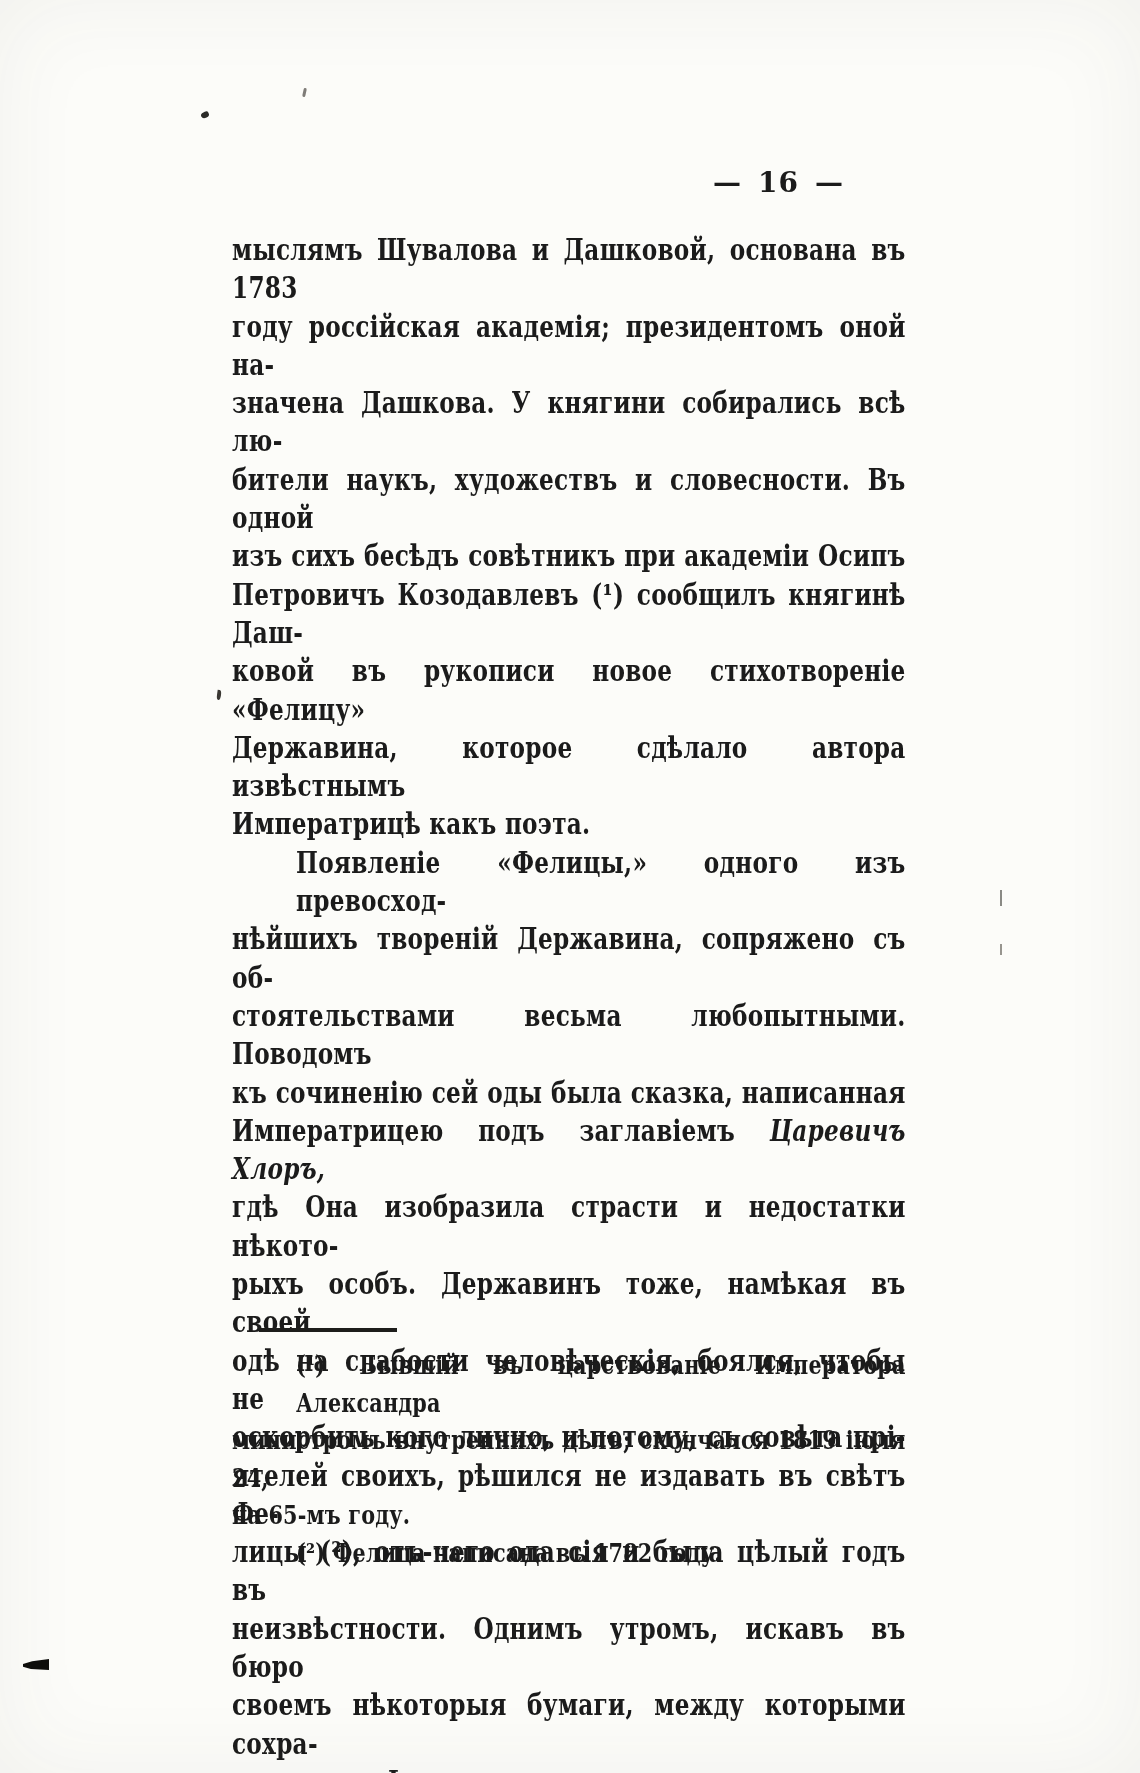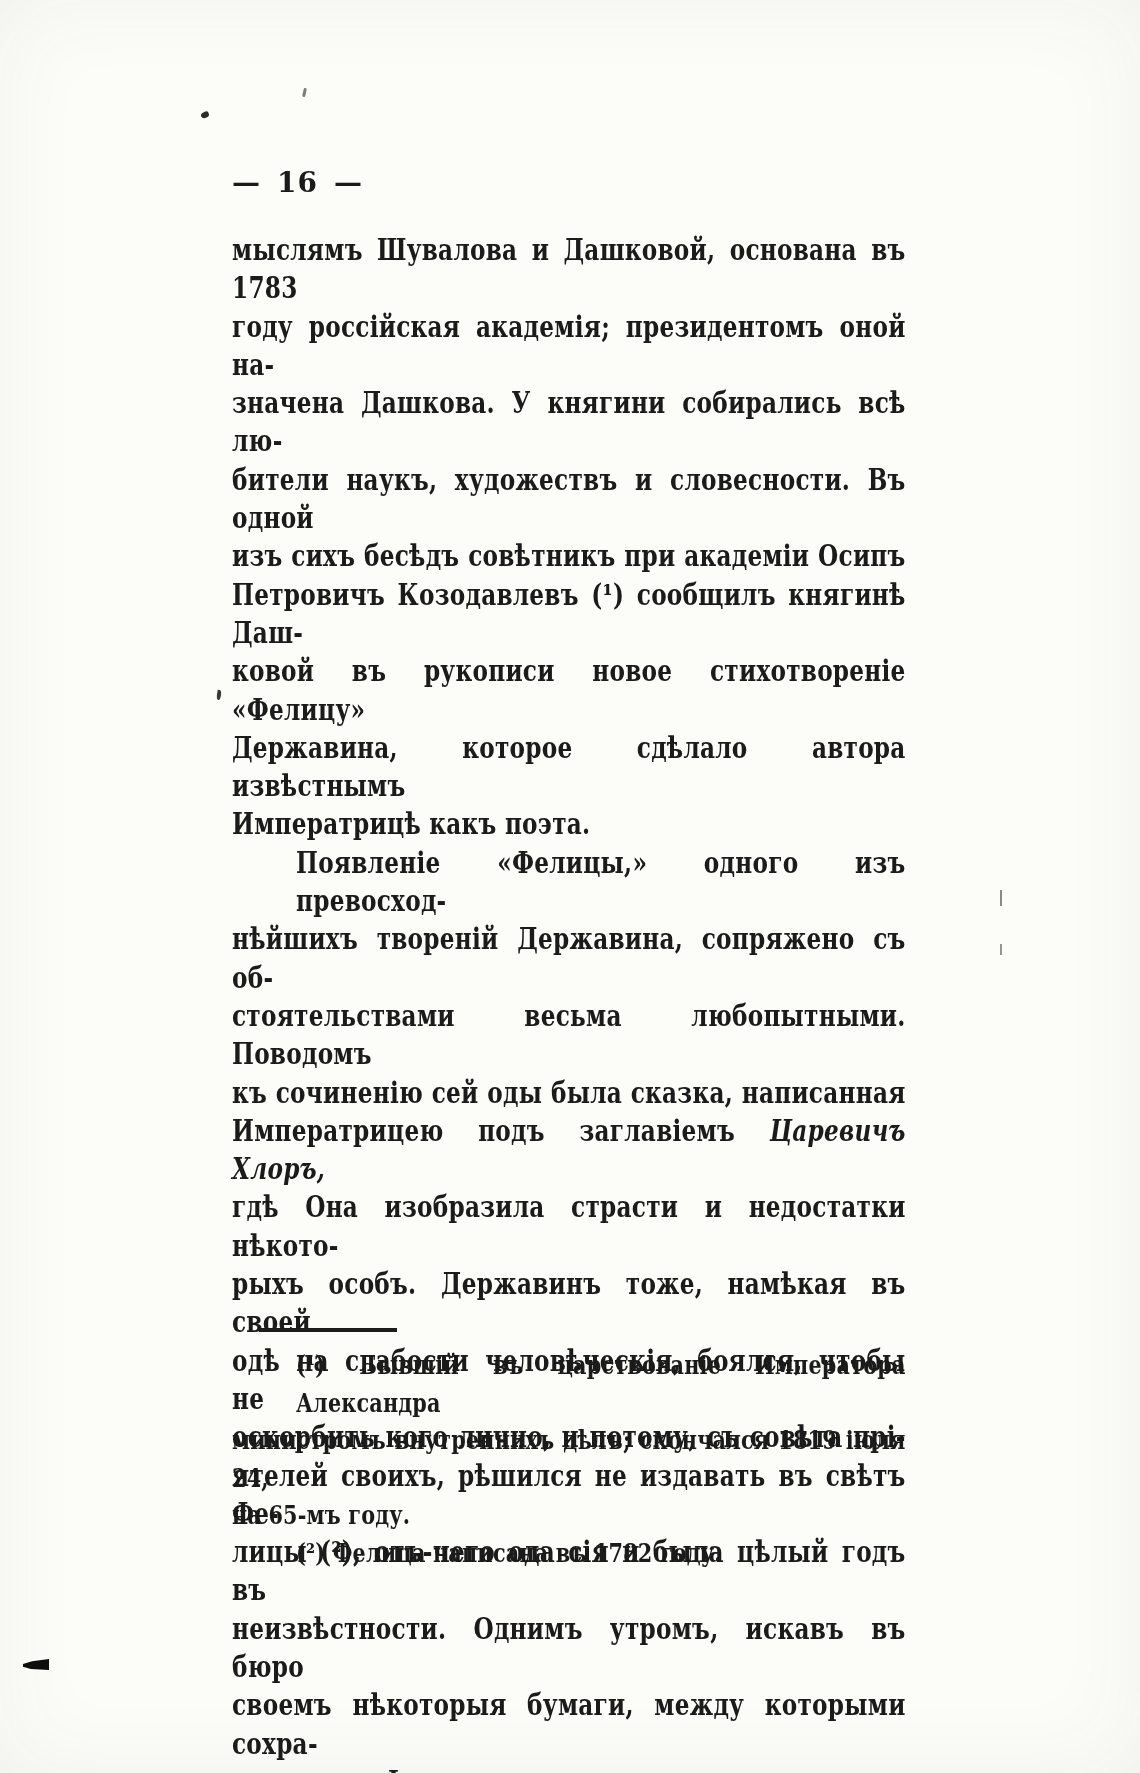--- a/index.html
+++ b/index.html
@@ -28,21 +28,21 @@
     box-shadow: inset 0 0 90px rgba(60,60,52,0.06);
     pointer-events: none;
   }
 
   
   .page-header {
     position: absolute;
     top: 166px;
     left: 232px;
     width: 612px;
-    text-align: left;
+    text-align: right;
     font-size: 28px;
     line-height: 34px;
     letter-spacing: 1px;
     white-space: nowrap;
   }
   .page-header .pgnum { margin: 0 16px; }
 
   
   .body-text {
     position: absolute;

